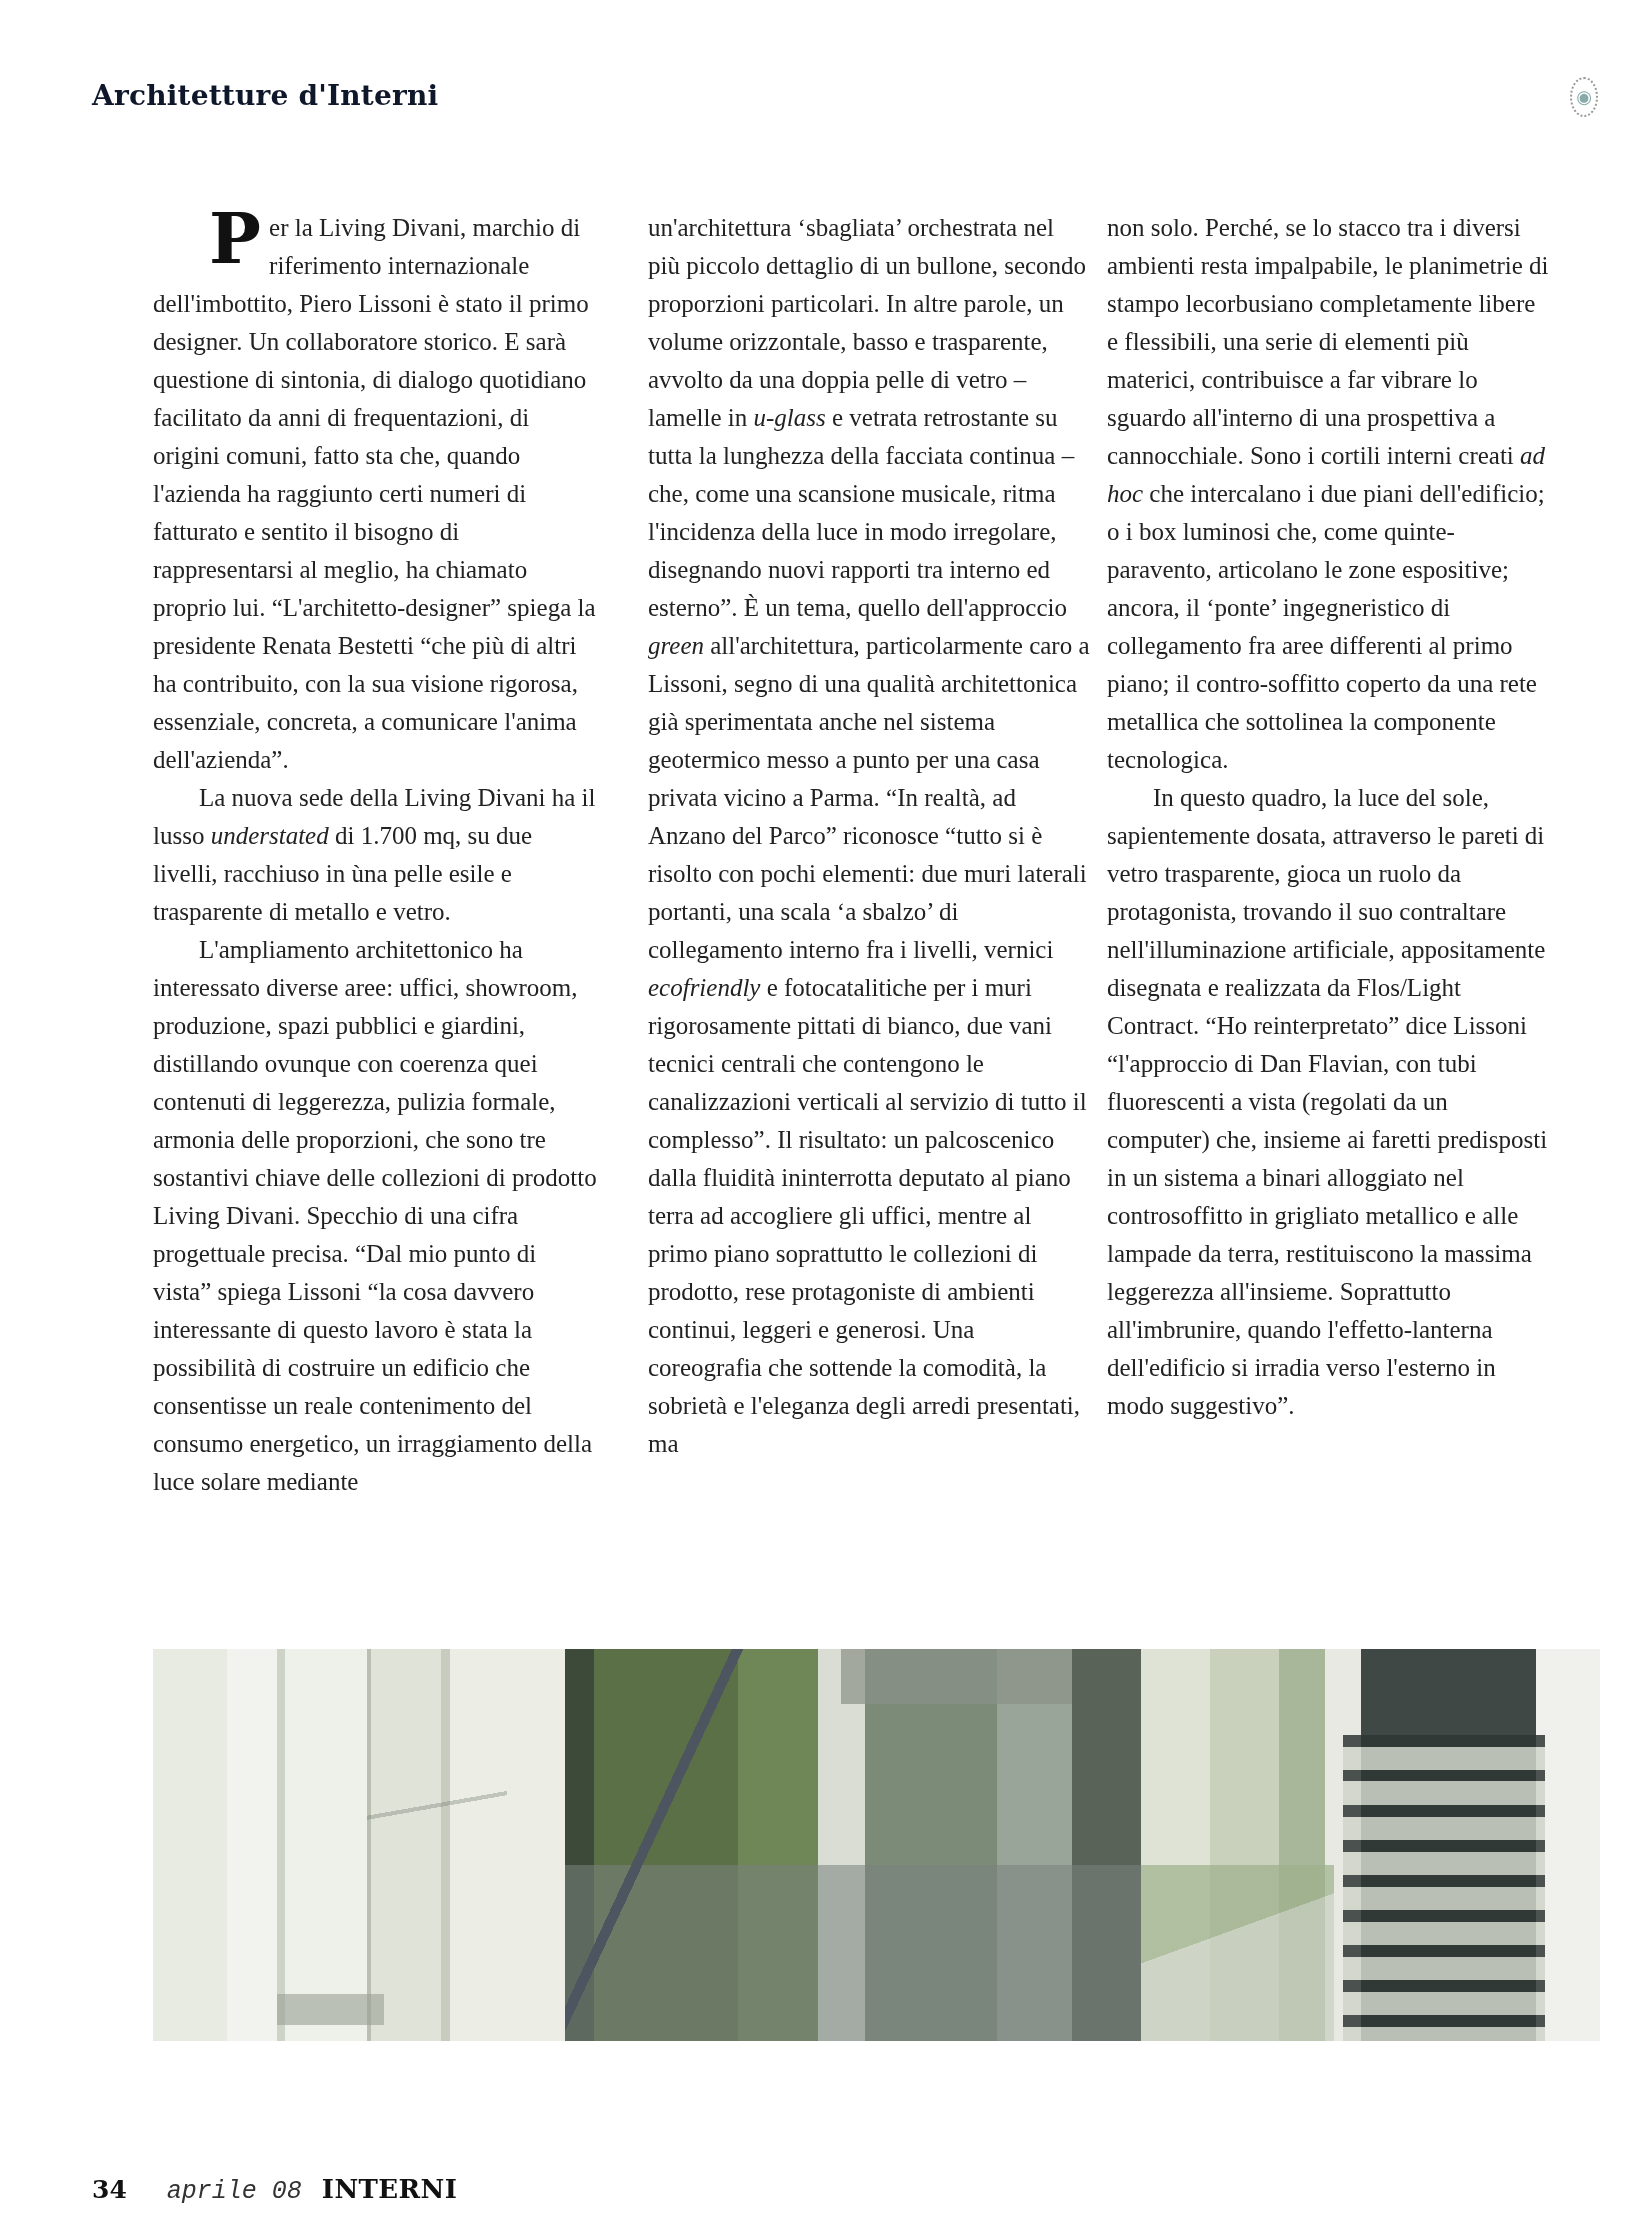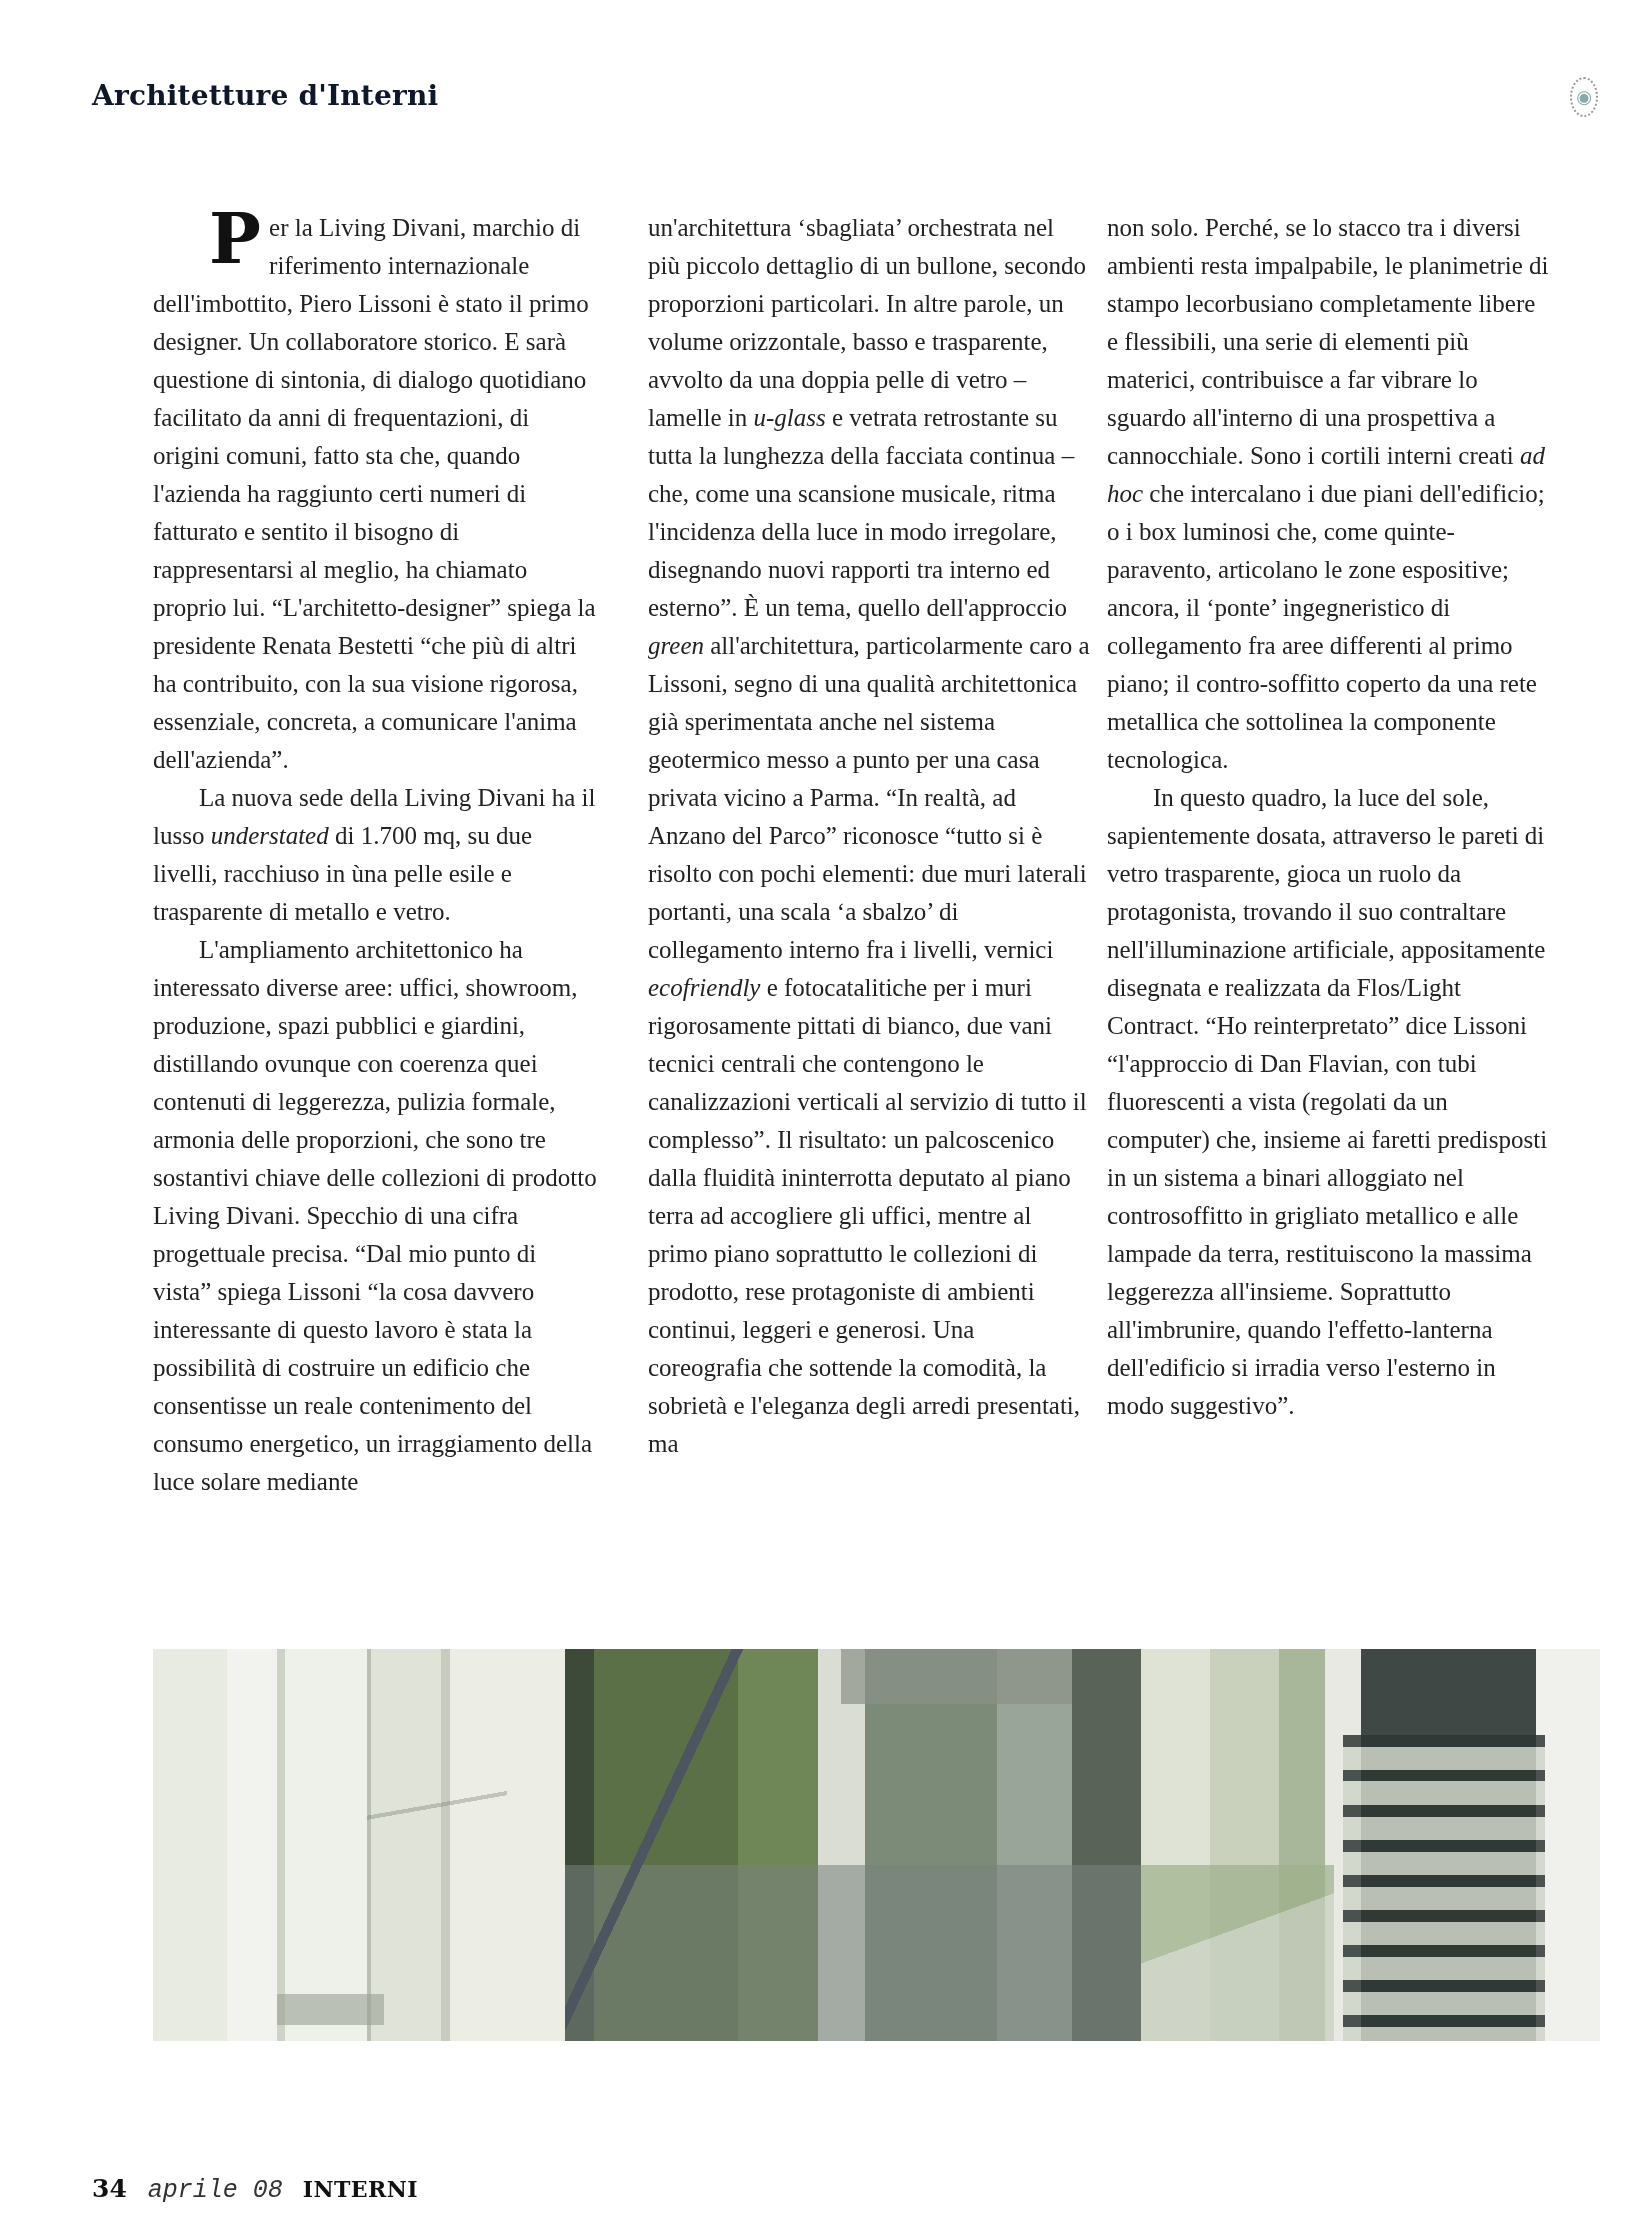--- a/index.html
+++ b/index.html
@@ -79,23 +79,23 @@
   }
   .photo-3::after {
     content: ""; position: absolute; left: 0; top: 55%; width: 42%; height: 45%;
     background: linear-gradient(160deg, #9db08a 0 40%, #c7cfbf 40% 100%); opacity: 0.7;
   }
 
   .footer {
     position: absolute; left: 92px; top: 2174px; display: flex; align-items: baseline;
     font-family: "DejaVu Serif", serif; color: #111;
   }
-  .footer .page-number { font-size: 25px; font-weight: bold; margin-right: 21px; text-align: right; }
+  .footer .page-number { font-size: 25px; font-weight: bold; margin-right: 40px; text-align: right; }
   .footer .issue { font-size: 25px; font-style: italic; margin-right: 20px; color: #333; font-family: Liberation Mono, monospace; }
-  .footer .magazine { font-size: 22px; font-weight: bold; letter-spacing: 0.4px; }
+  .footer .magazine { font-size: 26px; font-weight: bold; letter-spacing: 0.4px; }
 </style>
 </head>
 <body>
 
 <div class="running-head">Architetture d'Interni</div>
 <div class="emblem">◉</div>
 
 <div class="columns">
   <div class="col col-1">
     <p>

